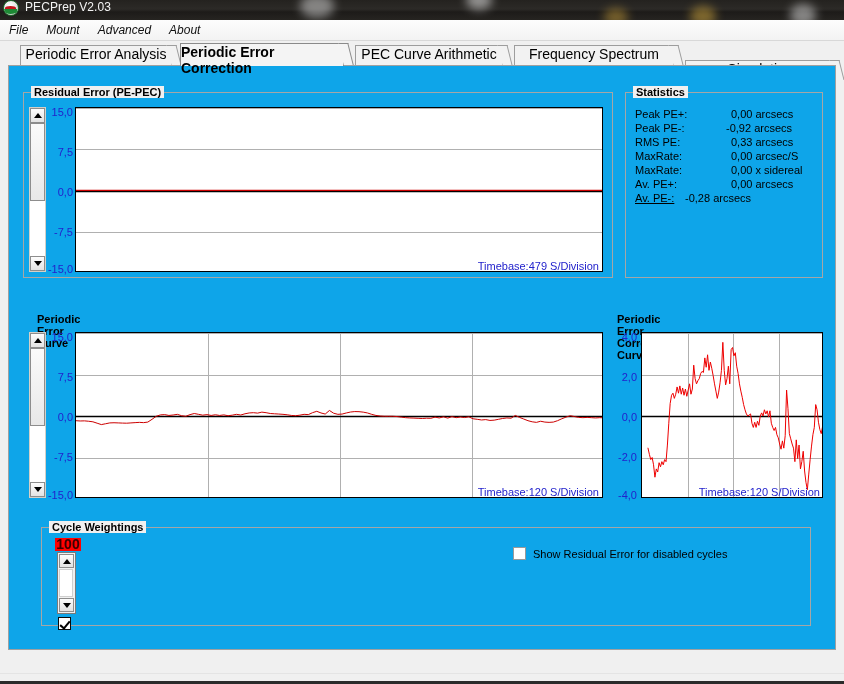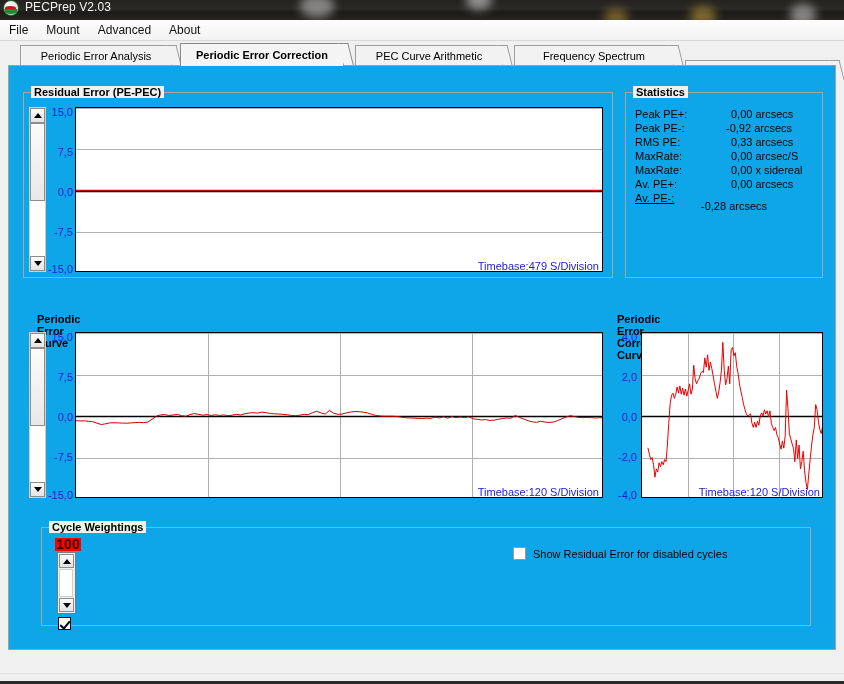--- a/index.html
+++ b/index.html
@@ -31,35 +31,35 @@
   .app-icon:after{
     content:"";position:absolute;left:0px;top:8px;width:13px;height:5px;
     background:#1d8a35;border-radius:0 0 60% 60%;
   }
   .title-text{color:#f3f3f3;font-size:12px;margin-left:6px;letter-spacing:.1px;}
   
   .menubar{
     position:absolute;left:0;top:20px;width:844px;height:20px;
     background:linear-gradient(180deg,#fdfdfd 0%,#f3f3f3 100%);
     border-bottom:1px solid #d8d8d8;
-    display:flex;align-items:center;
+    display:flex;align-items:center;font-style:italic;
   }
   .menu-item{padding:2px 9px;font-size:12px;color:#101010;cursor:default;}
   
   .tabstrip{
     position:absolute;left:0;top:41px;width:844px;height:25px;
     background:#f0f0f0;
   }
   .tab{
     position:absolute;top:4px;height:21px;
     background:#f2f2f2;
     border:1px solid #9d9d9d;
     border-bottom:none;
-    font-size:11px;color:#000;
-    display:flex;align-items:center;justify-content:center;
+    font-size:14px;color:#000;
+    display:flex;align-items:flex-start;justify-content:center;
     cursor:default;
     box-sizing:border-box;
     transform:skewX(0deg);
   }
   .tab .tab-label{position:relative;z-index:2;}
   .tab.active{
     top:2px;height:23px;background:#f4f4f4;font-weight:bold;
     border-color:#8a8a8a;z-index:5;
   }
   .tab .slant{
@@ -258,21 +258,21 @@
     <div class="stats-line" style="left:101px;top:36px;">-0,92 arcsecs</div>
     <div class="stats-line" style="left:10px;top:50px;">RMS PE:</div>
     <div class="stats-line" style="left:106px;top:50px;">0,33 arcsecs</div>
     <div class="stats-line" style="left:10px;top:64px;">MaxRate:</div>
     <div class="stats-line" style="left:106px;top:64px;">0,00 arcsec/S</div>
     <div class="stats-line" style="left:10px;top:78px;">MaxRate:</div>
     <div class="stats-line" style="left:106px;top:78px;">0,00 x sidereal</div>
     <div class="stats-line" style="left:10px;top:92px;">Av. PE+:</div>
     <div class="stats-line" style="left:106px;top:92px;">0,00 arcsecs</div>
     <div class="stats-line" style="left:10px;top:106px;text-decoration:underline;">Av. PE-:</div>
-    <div class="stats-line" style="left:76px;top:106px;margin-top:8px;">-0,28 arcsecs</div>
+    <div class="stats-line" style="left:60px;top:106px;">-0,28 arcsecs</div>
   </div>
 
   <div class="chartbox" style="left:0;top:0;">
     <div class="chart-title" style="left:28px;top:247px;">Periodic Error Curve</div>
   </div>
 
   <div class="vscroll" style="left:20px;top:266px;height:166px;">
     <div class="vs-btn up">
         <span class="arrow-up"></span>
       </div>

